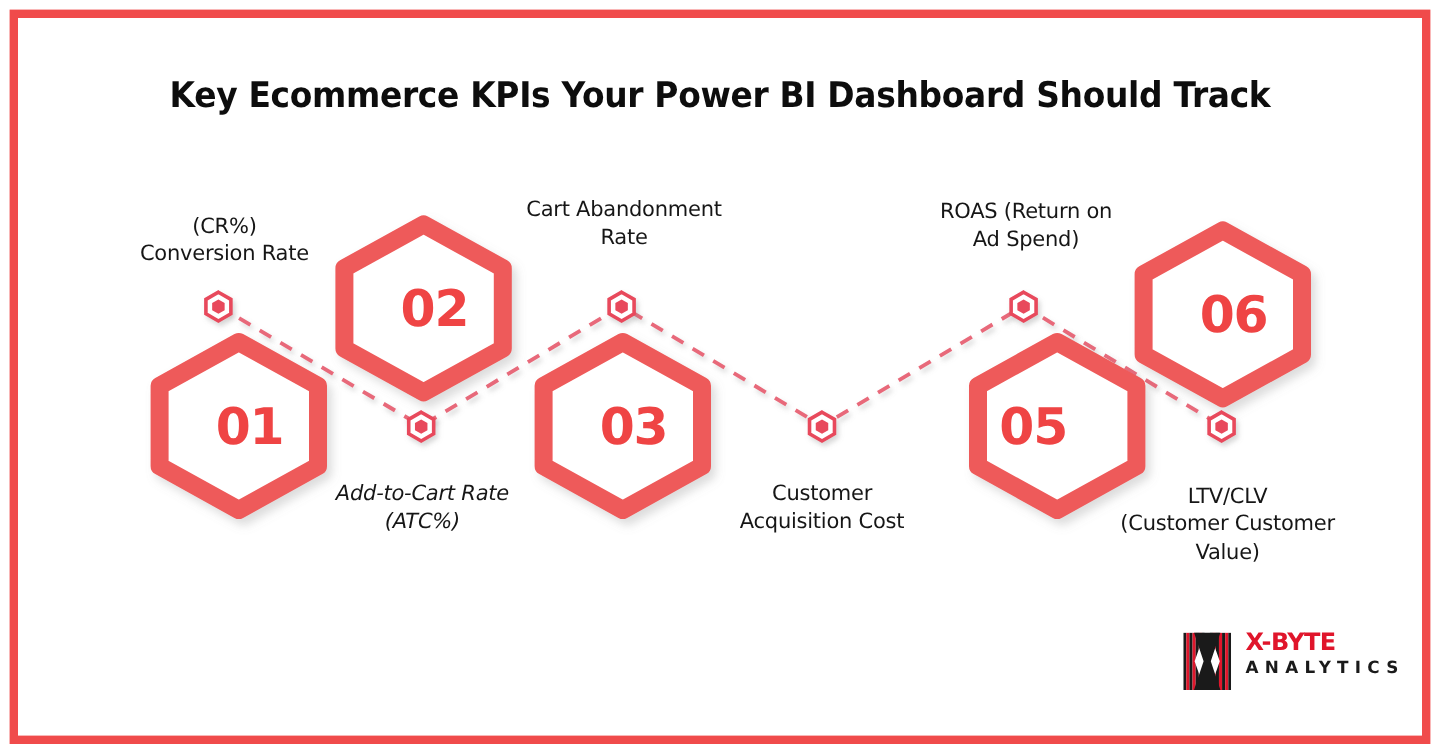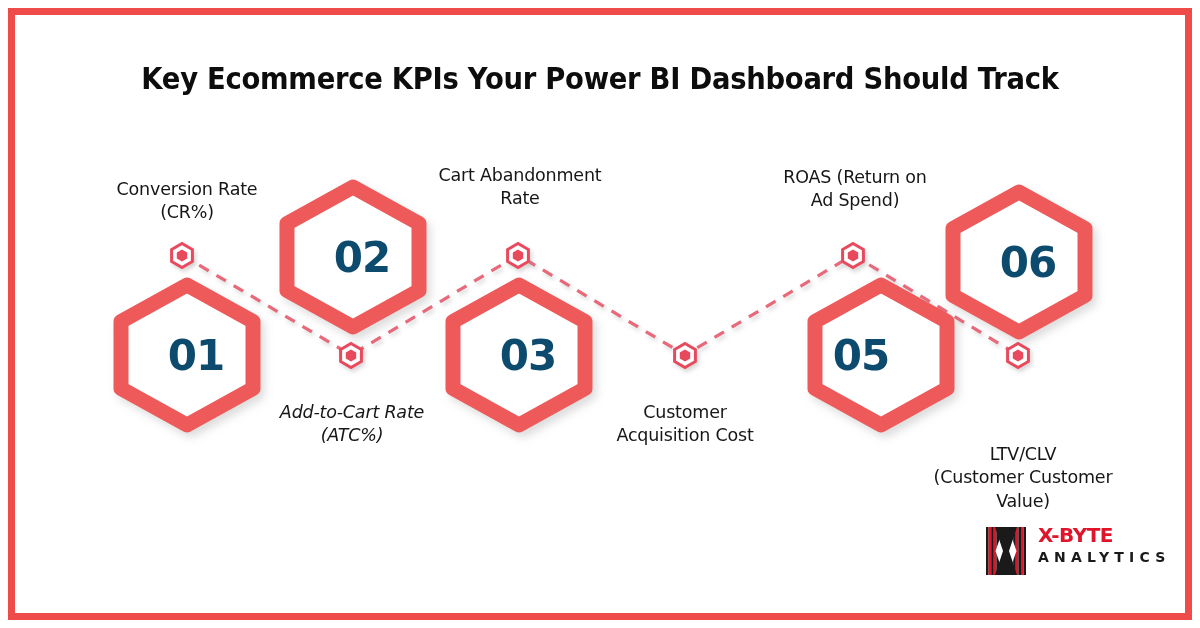--- a/index.html
+++ b/index.html
@@ -58,21 +58,21 @@
     left: 0;
     top: 0;
     width: 164px;
     height: 146px;
     display: flex;
     align-items: center;
     justify-content: center;
     font-family: "DejaVu Sans", sans-serif;
     font-size: 42px;
     font-weight: bold;
-    color: #0c4a6e;
+    color: #ef4444;
     letter-spacing: -1px;
   }
   .label {
     position: absolute;
     font-family: "DejaVu Sans", sans-serif;
     font-size: 17.5px;
     font-weight: 500;
     color: #161616;
     text-align: center;
     line-height: 1.34;
@@ -129,29 +129,29 @@
       <filter id="sh" x="-40%" y="-40%" width="200%" height="200%">
         <feDropShadow dx="4" dy="5" stdDeviation="4" flood-color="#8a8a8a" flood-opacity="0.30"></feDropShadow>
       </filter>
       <filter id="sh2" x="-60%" y="-60%" width="240%" height="240%">
         <feDropShadow dx="2" dy="3" stdDeviation="2" flood-color="#8a8a8a" flood-opacity="0.35"></feDropShadow>
       </filter>
     </defs>
     <polyline points="182,255 351,355 518,255 685,355 853,255 1018,355" fill="none" stroke="#E8697A" stroke-width="3.2" stroke-dasharray="11 9" stroke-linecap="butt" filter="url(#sh2)"></polyline>
   </svg>
 
-  <div class="hex" style="left:114px; top:282px;">
+  <div class="hex" style="left:126px; top:282px;">
     <svg viewBox="0 0 146 146" width="146" height="146" filter="url(#sh)">
       <polygon points="73,3 139,39.5 139,106.5 73,143 7,106.5 7,39.5" fill="#ffffff" stroke="#EE5A5A" stroke-width="15" stroke-linejoin="round"></polygon>
     </svg>
     <div class="hexnum">01</div>
   </div>
   <div class="label" style="left:82px; top:178px; width:210px;">
+    <div>(CR%)</div>
     <div>Conversion Rate</div>
-    <div>(CR%)</div>
   </div>
 
   <div class="hex" style="left:280px; top:184px;">
     <svg viewBox="0 0 146 146" width="146" height="146" filter="url(#sh)">
       <polygon points="73,3 139,39.5 139,106.5 73,143 7,106.5 7,39.5" fill="#ffffff" stroke="#EE5A5A" stroke-width="15" stroke-linejoin="round"></polygon>
     </svg>
     <div class="hexnum">02</div>
   </div>
   <div class="label" style="left:246px; top:401px; width:212px;font-style:italic;">
     <div>Add-to-Cart Rate</div>
@@ -184,21 +184,21 @@
     <div>ROAS (Return on</div>
     <div>Ad Spend)</div>
   </div>
 
   <div class="hex" style="left:946px; top:189px;">
     <svg viewBox="0 0 146 146" width="146" height="146" filter="url(#sh)">
       <polygon points="73,3 139,39.5 139,106.5 73,143 7,106.5 7,39.5" fill="#ffffff" stroke="#EE5A5A" stroke-width="15" stroke-linejoin="round"></polygon>
     </svg>
     <div class="hexnum">06</div>
   </div>
-  <div class="label" style="left:913px; top:403px; width:220px;margin-top:40px;">
+  <div class="label" style="left:913px; top:403px; width:220px;">
     <div>LTV/CLV</div>
     <div>(Customer Customer</div>
     <div>Value)</div>
   </div>
 
   <div class="marker" style="left:169px; top:242px;">
     <svg viewBox="0 0 26 26" width="26" height="26" filter="url(#sh2)">
       <polygon points="13,1.5 23.4,7.5 23.4,19.5 13,25.5 2.6,19.5 2.6,7.5" fill="#ffffff" stroke="#E8495C" stroke-width="3"></polygon>
       <polygon points="13,7.5 18.2,10.5 18.2,16.5 13,19.5 7.8,16.5 7.8,10.5" fill="#E8495C"></polygon>
     </svg>

